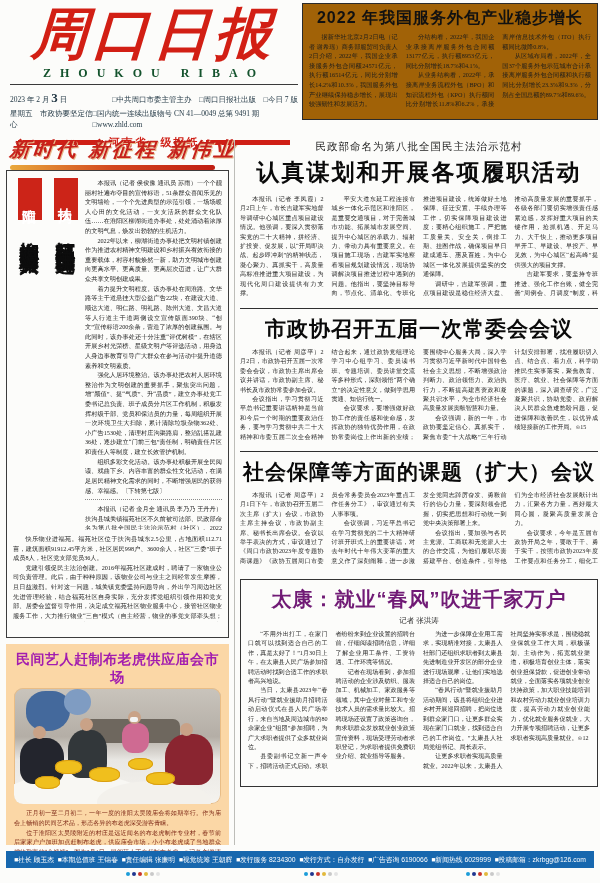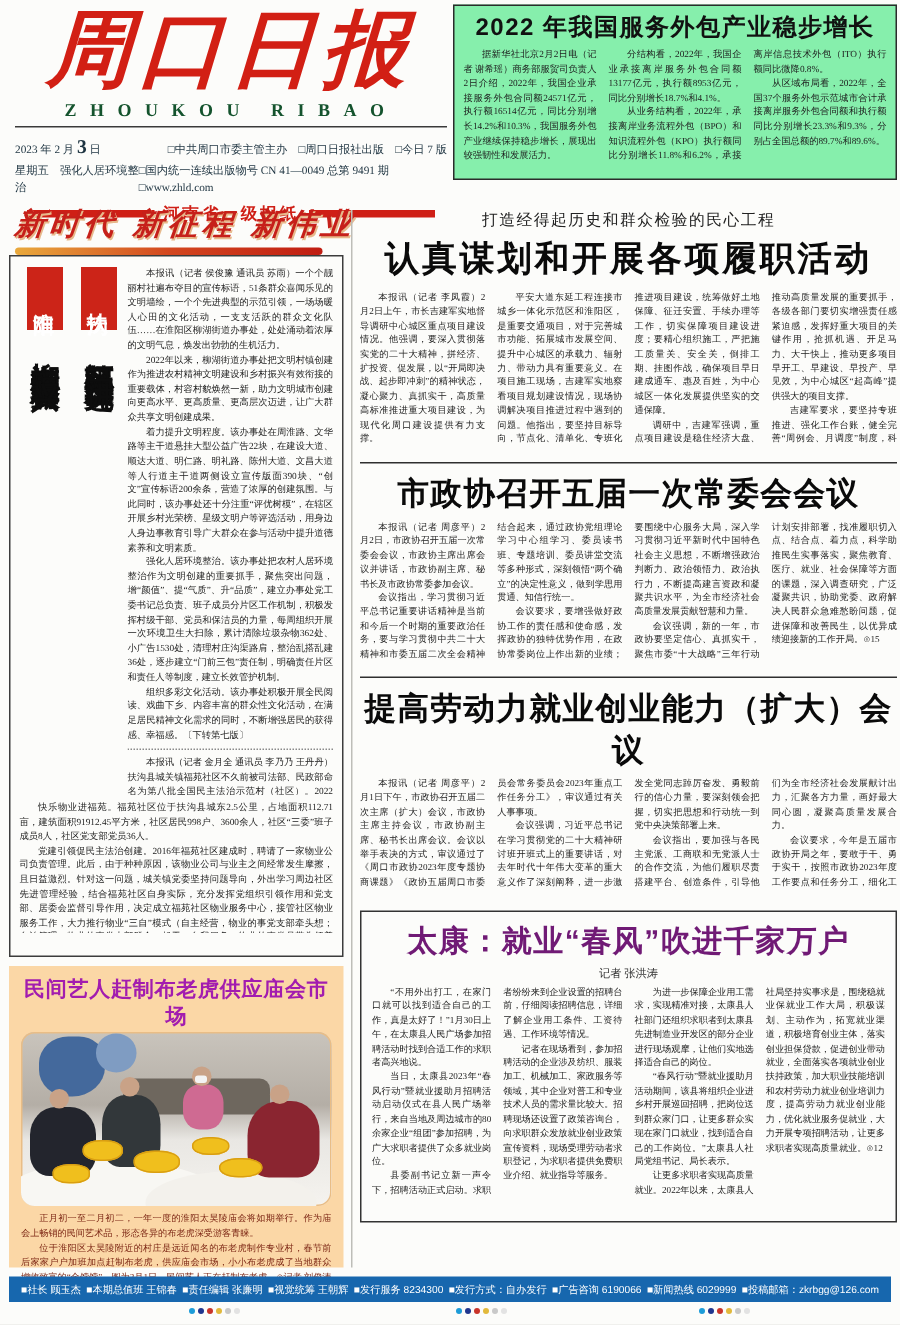--- a/index.html
+++ b/index.html
@@ -23,21 +23,21 @@
   .masthead-rule { border-top:1px solid #3a3a3a; margin:3px 2px 3px 2px; }
   .date-row { display:flex; justify-content:space-between; align-items:baseline;
     font-size:7.5px; color:#1d3340; padding:0 2px; line-height:1.55; }
   .date-day { font-size:13px; font-weight:bold; color:#1d3340; }
   .grade-banner { display:flex; align-items:center; gap:6px; margin:4px 10px 0 10px; }
   .grade-bar { flex:1; height:5px; background:#cf1f16; }
   .grade-text { font-size:11px; font-weight:900; color:#cf1f16; letter-spacing:2px;
     font-family:"Liberation Sans", sans-serif; }
   
   .topright { position:absolute; left:302px; top:3px; width:296px; height:117px;
-    border:1px solid #2b2b2b; padding:4px 6px 3px 6px; background:#86efac; }
+    border:1px solid #2b2b2b; padding:4px 6px 3px 6px; background:#a16207; }
   .topright-title { text-align:center; font-family:"Liberation Sans", sans-serif;
     font-weight:900; font-size:16px; letter-spacing:1px; color:#111; margin-bottom:3px; }
   .cols { column-gap:8px; text-align:justify; overflow:hidden; }
   .cols p { text-indent:2em; line-height:1.55; margin:0; }
   .topright-cols { column-count:3; font-size:6.2px; height:83px; }
   
   .slogan { position:absolute; left:10px; top:136px; width:220px; }
   .slogan-text { font-family:"DejaVu Serif", serif; font-style:italic; font-weight:900;
     font-size:20px; letter-spacing:3px; color:#c6201a; transform:skewX(-6deg);
     text-shadow:1px 1px 0 #e7b98c; white-space:nowrap; }
@@ -135,21 +135,21 @@
     <div class="masthead-rule"></div>
     <div class="date-row">
       <span>
         <span>2023 年 2 月</span>
         <span class="date-day">3</span>
         <span>日</span>
       </span>
       <span>□中共周口市委主管主办　□周口日报社出版　□今日 7 版</span>
     </div>
     <div class="date-row">
-      <span>星期五　强化人居环境整治</span>
+      <span>星期五　市政协要坚定信心</span>
       <span>□国内统一连续出版物号 CN 41—0049 总第 9491 期　□www.zhld.com</span>
     </div>
     <div class="grade-banner">
       <span class="grade-bar"></span>
       <span class="grade-text">河南省一级报纸</span>
       <span class="grade-bar"></span>
     </div>
   </div>
 
   <div class="topright">
@@ -193,42 +193,42 @@
           </div>
       </div>
     </div>
     <div class="sidebar-bottom">
         <p>快乐物业进福苑。福苑社区位于扶沟县城东2.5公里，占地面积112.71亩，建筑面积91912.45平方米，社区居民998户、3600余人，社区“三委”班子成员8人，社区党支部党员36人。</p>
         <p>党建引领促民主法治创建。2016年福苑社区建成时，聘请了一家物业公司负责管理。此后，由于种种原因，该物业公司与业主之间经常发生摩擦，且日益激烈。针对这一问题，城关镇党委坚持问题导向，外出学习周边社区先进管理经验，结合福苑社区自身实际，充分发挥党组织引领作用和党支部、居委会监督引导作用，决定成立福苑社区物业服务中心，接管社区物业服务工作，大力推行物业“三自”模式（自主经营，物业的事党支部牵头想；自治管理，物业的事党支部群众一起干；自我服务，物业的事党员带头领着干），全力打造物业管理服务新模式，有力增强了社区居民的安全感、幸福感。〔下转第七版〕</p>
       </div>
   </div>
 
   <div class="main">
-    <div class="kicker">打造经得起历史和群众检验的民心工程</div>
+    <div class="kicker">民政部命名为第八批全国民主法治示范村</div>
     <div class="headline-xl">认真谋划和开展各项履职活动</div>
     <div class="cols main-cols">
         <p>本报讯（记者 李凤霞）2月2日上午，市长吉建军实地督导调研中心城区重点项目建设情况。他强调，要深入贯彻落实党的二十大精神，拼经济、扩投资、促发展，以“开局即决战、起步即冲刺”的精神状态，凝心聚力、真抓实干，高质量高标准推进重大项目建设，为现代化周口建设提供有力支撑。</p>
         <p>平安大道东延工程连接市城乡一体化示范区和淮阳区，是重要交通项目，对于完善城市功能、拓展城市发展空间、提升中心城区的承载力、辐射力、带动力具有重要意义。在项目施工现场，吉建军实地察看项目规划建设情况，现场协调解决项目推进过程中遇到的问题。他指出，要坚持目标导向，节点化、清单化、专班化推进项目建设，统筹做好土地保障、征迁安置、手续办理等工作，切实保障项目建设进度；要精心组织施工，严把施工质量关、安全关，倒排工期、挂图作战，确保项目早日建成通车、惠及百姓，为中心城区一体化发展提供坚实的交通保障。</p>
         <p>调研中，吉建军强调，重点项目建设是稳住经济大盘、推动高质量发展的重要抓手，各级各部门要切实增强责任感紧迫感，发挥好重大项目的关键作用，抢抓机遇、开足马力、大干快上，推动更多项目早开工、早建设、早投产、早见效，为中心城区“起高峰”提供强大的项目支撑。</p>
         <p>吉建军要求，要坚持专班推进、强化工作台账，健全完善“周例会、月调度”制度，科学主动做好资金、土地等要素保障，着力破解项目建设过程中的堵点难点问题，全力以赴推动重点项目建设提速增效，打造经得起历史和群众检验的民心工程、精品工程，推动经济社会高质量发展。⊙15</p>
       </div>
 
     <div class="section-rule"></div>
 
     <div class="headline-lg">市政协召开五届一次常委会会议</div>
     <div class="cols sec-cols">
         <p>本报讯（记者 周彦平）2月2日，市政协召开五届一次常委会会议，市政协主席出席会议并讲话，市政协副主席、秘书长及市政协常委参加会议。</p>
         <p>会议指出，学习贯彻习近平总书记重要讲话精神是当前和今后一个时期的重要政治任务，要与学习贯彻中共二十大精神和市委五届二次全会精神结合起来，通过政协党组理论学习中心组学习、委员读书班、专题培训、委员讲堂交流等多种形式，深刻领悟“两个确立”的决定性意义，做到学思用贯通、知信行统一。</p>
         <p>会议要求，要增强做好政协工作的责任感和使命感，发挥政协的独特优势作用，在政协常委岗位上作出新的业绩；要围绕中心服务大局，深入学习贯彻习近平新时代中国特色社会主义思想，不断增强政治判断力、政治领悟力、政治执行力，不断提高建言资政和凝聚共识水平，为全市经济社会高质量发展贡献智慧和力量。</p>
         <p>会议强调，新的一年，市政协要坚定信心、真抓实干，聚焦市委“十大战略”三年行动计划安排部署，找准履职切入点、结合点、着力点，科学助推民生实事落实，聚焦教育、医疗、就业、社会保障等方面的课题，深入调查研究，广泛凝聚共识，协助党委、政府解决人民群众急难愁盼问题，促进保障和改善民生，以优异成绩迎接新的工作开局。⊙15</p>
       </div>
 
     <div class="section-rule"></div>
 
-    <div class="headline-lg">提高劳动力就业创业能力（扩大）会议</div>
+    <div class="headline-lg">社会保障等方面的课题（扩大）会议</div>
     <div class="cols sec-cols-sm">
         <p>本报讯（记者 周彦平）2月1日下午，市政协召开五届二次主席（扩大）会议，市政协主席主持会议，市政协副主席、秘书长出席会议。会议以举手表决的方式，审议通过了《周口市政协2023年度专题协商课题》《政协五届周口市委员会常务委员会2023年重点工作任务分工》，审议通过有关人事事项。</p>
         <p>会议强调，习近平总书记在学习贯彻党的二十大精神研讨班开班式上的重要讲话，对去年时代十年伟大变革的重大意义作了深刻阐释，进一步激发全党同志踔厉奋发、勇毅前行的信心力量，要深刻领会把握，切实把思想和行动统一到党中央决策部署上来。</p>
         <p>会议指出，要加强与各民主党派、工商联和无党派人士的合作交流，为他们履职尽责搭建平台、创造条件，引导他们为全市经济社会发展献计出力，汇聚各方力量，画好最大同心圆，凝聚高质量发展合力。</p>
         <p>会议要求，今年是五届市政协开局之年，要敢于干、勇于实干，按照市政协2023年度工作要点和任务分工，细化工作台账，完善工作机制，真正做到全年目标任务早部署、早启动，要紧扣市委“两个确保”、实施“十大战略”三年行动计划安排部署，找准履职的切入点、结合点、突破点，认真谋划和开展各项履职活动，确保政协工作始终围绕全局、服务全局，要发挥好“人民政协为人民”的价值追求，协助党委、政府解决好人民群众急难愁盼问题，促进保障和改善民生。⊙15</p>
       </div>
 
     <div class="taikang-box">
       <div class="taikang-headline">太康：就业“春风”吹进千家万户</div>
       <div class="byline">记者 张洪涛</div>

